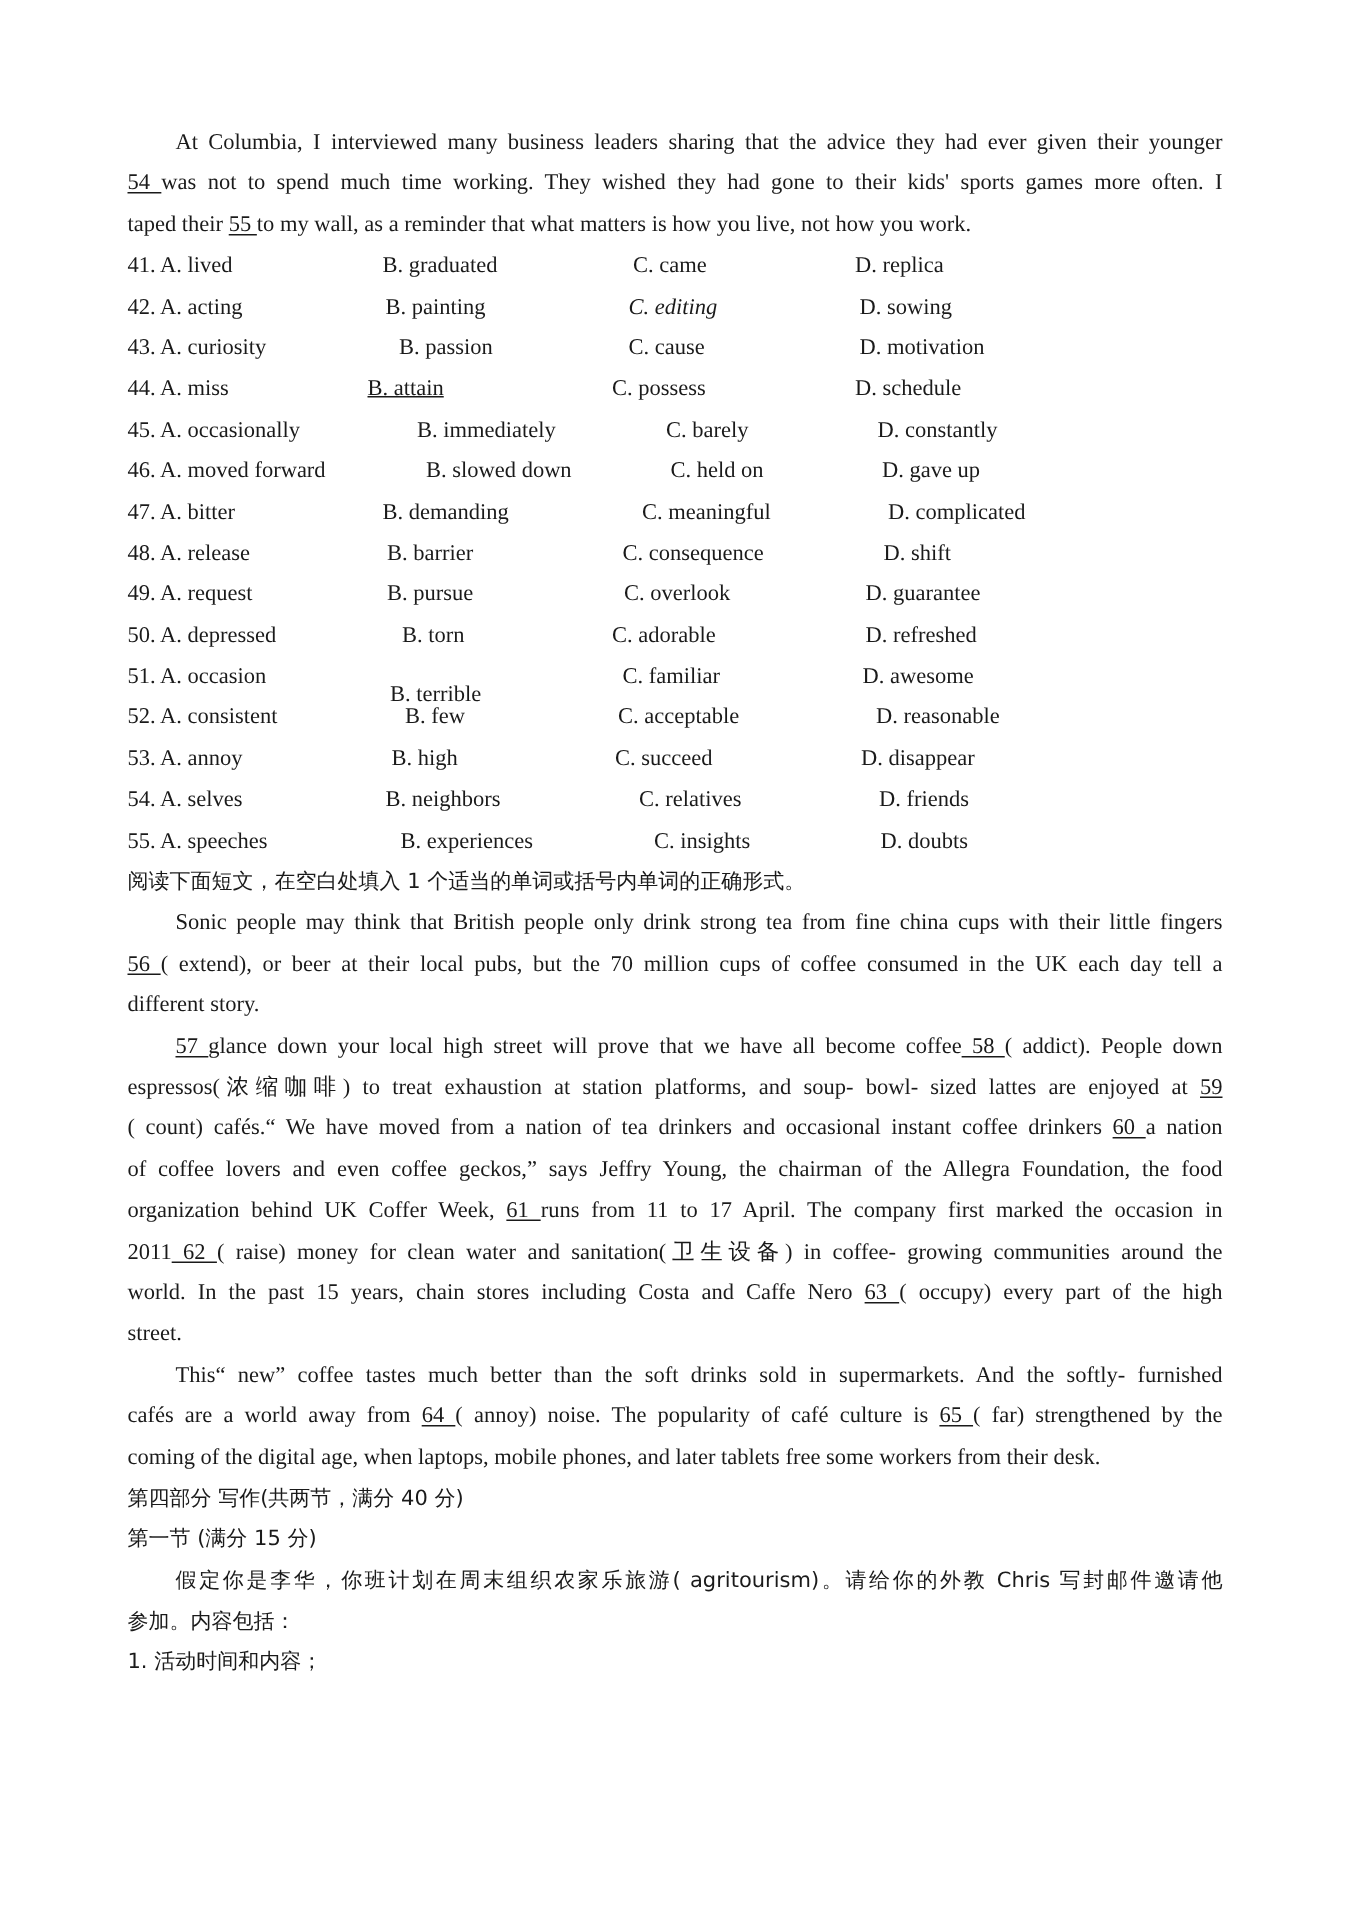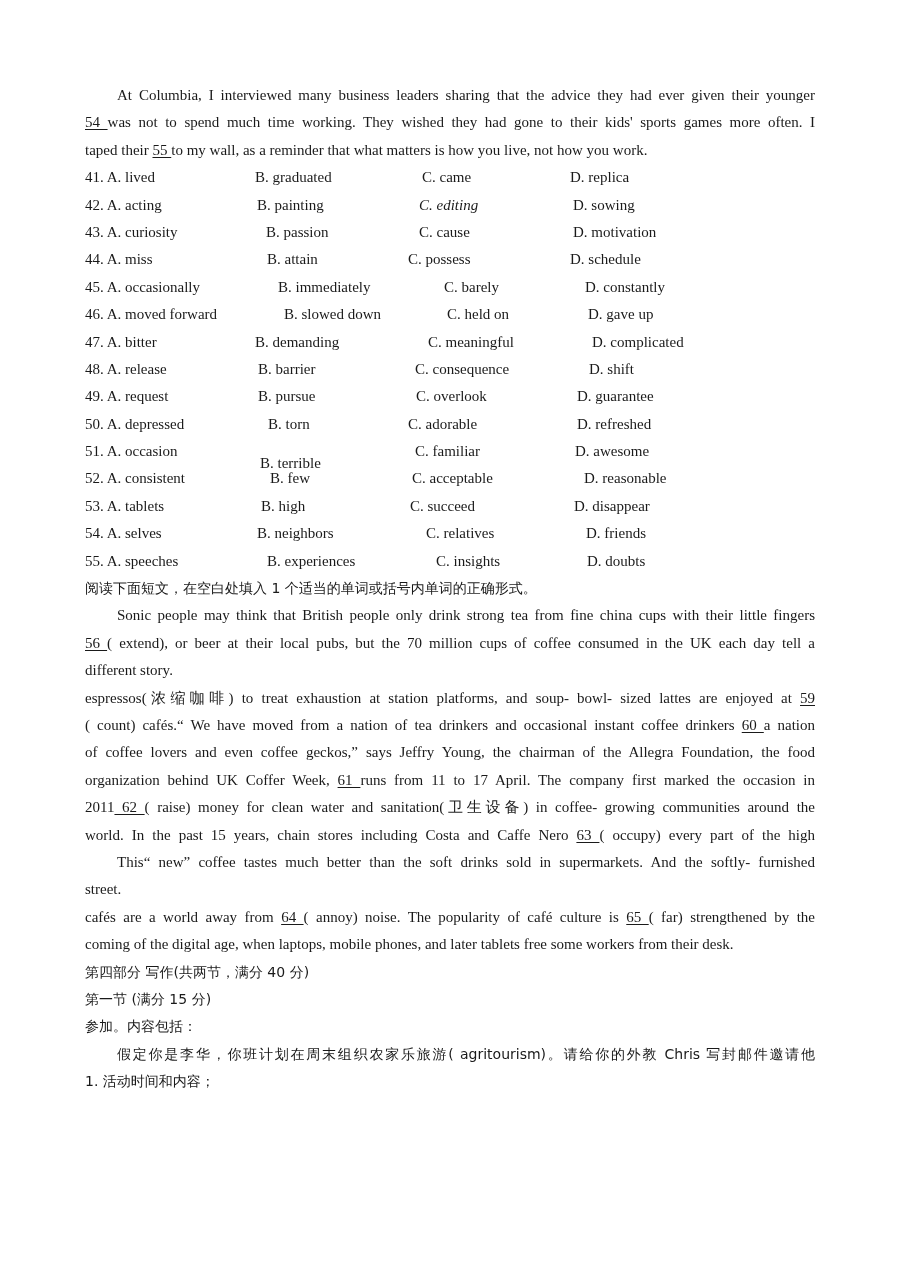--- a/index.html
+++ b/index.html
@@ -46,21 +46,21 @@
         <span class="opt" style="left: 488px;">D. sowing</span>
       </div>
       <div class="opt-row">
         <span class="opt" style="left: 0px;"><span>43.</span> <span>A. curiosity</span></span>
         <span class="opt" style="left: 181px;">B. passion</span>
         <span class="opt" style="left: 334px;">C. cause</span>
         <span class="opt" style="left: 488px;">D. motivation</span>
       </div>
       <div class="opt-row">
         <span class="opt" style="left: 0px;"><span>44.</span> <span>A. miss</span></span>
-        <span class="opt" style="left: 182px;">B. attain</span>
+        <span class="opt" style="left: 160px; text-decoration: underline;">B. attain</span>
         <span class="opt" style="left: 323px;">C. possess</span>
         <span class="opt" style="left: 485px;">D. schedule</span>
       </div>
       <div class="opt-row">
         <span class="opt" style="left: 0px;"><span>45.</span> <span>A. occasionally</span></span>
         <span class="opt" style="left: 193px;">B. immediately</span>
         <span class="opt" style="left: 359px;">C. barely</span>
         <span class="opt" style="left: 500px;">D. constantly</span>
       </div>
       <div class="opt-row">
@@ -99,21 +99,21 @@
         <span class="opt" style="left: 330px;">C. familiar</span>
         <span class="opt" style="left: 490px;">D. awesome</span>
       </div>
       <div class="opt-row">
         <span class="opt" style="left: 0px;"><span>52.</span> <span>A. consistent</span></span>
         <span class="opt" style="left: 185px;">B. few</span>
         <span class="opt" style="left: 327px;">C. acceptable</span>
         <span class="opt" style="left: 499px;">D. reasonable</span>
       </div>
       <div class="opt-row">
-        <span class="opt" style="left: 0px;"><span>53.</span> <span>A. tablets</span></span>
+        <span class="opt" style="left: 0px;"><span>53.</span> <span>A. annoy</span></span>
         <span class="opt" style="left: 176px;">B. high</span>
         <span class="opt" style="left: 325px;">C. succeed</span>
         <span class="opt" style="left: 489px;">D. disappear</span>
       </div>
       <div class="opt-row">
         <span class="opt" style="left: 0px;"><span>54.</span> <span>A. selves</span></span>
         <span class="opt" style="left: 172px;">B. neighbors</span>
         <span class="opt" style="left: 341px;">C. relatives</span>
         <span class="opt" style="left: 501px;">D. friends</span>
       </div>
@@ -124,30 +124,31 @@
         <span class="opt" style="left: 502px;">D. doubts</span>
       </div>
     </div>
 
   <div class="line cn">阅读下面短文，在空白处填入 1 个适当的单词或括号内单词的正确形式。</div>
 
   <div class="line just indent"><span>Sonic people may think that British people only drink strong tea from fine china cups with their little fingers</span></div>
   <div class="line just"><span class="u">56 </span><span>( extend), or beer at their local pubs, but the 70 million cups of coffee consumed in the UK each day tell a</span></div>
   <div class="line"><span>different story.</span></div>
 
+  <div class="line just indent"><span class="u"> 57 </span><span> glance down your local high street will prove that we have all become coffee</span><span class="u"> 58 </span><span>( addict). People down</span></div>
   <div class="line just"><span>espressos(浓缩咖啡) to treat exhaustion at station platforms, and soup- bowl- sized lattes are enjoyed at </span><span class="u"> 59</span></div>
   <div class="line just"><span>( count) cafés.“ We have moved from a nation of tea drinkers and occasional instant coffee drinkers </span><span class="u"> 60 </span><span> a nation</span></div>
   <div class="line just"><span>of coffee lovers and even coffee geckos,” says Jeffry Young, the chairman of the Allegra Foundation, the food</span></div>
   <div class="line just"><span>organization behind UK Coffer Week, </span><span class="u"> 61 </span><span> runs from 11 to 17 April. The company first marked the occasion in</span></div>
   <div class="line just"><span>2011</span><span class="u"> 62 </span><span>( raise) money for clean water and sanitation(卫生设备) in coffee- growing communities around the</span></div>
   <div class="line just"><span>world. In the past 15 years, chain stores including Costa and Caffe Nero </span><span class="u"> 63 </span><span>( occupy) every part of the high</span></div>
+  <div class="line"><span>street.</span></div>
+
   <div class="line just indent"><span>This“ new” coffee tastes much better than the soft drinks sold in supermarkets. And the softly- furnished</span></div>
-
-  <div class="line"><span>street.</span></div>
   <div class="line just"><span>cafés are a world away from </span><span class="u"> 64 </span><span>( annoy) noise. The popularity of café culture is </span><span class="u"> 65 </span><span>( far) strengthened by the</span></div>
   <div class="line"><span>coming of the digital age, when laptops, mobile phones, and later tablets free  some workers from their desk.</span></div>
 
   <div class="line cn">第四部分 写作(共两节，满分 40 分)</div>
   <div class="line cn">第一节 (满分 15 分)</div>
+  <div class="line cn indent just"><span>假定你是李华，你班计划在周末组织农家乐旅游( agritourism)。请给你的外教 Chris 写封邮件邀请他</span></div>
   <div class="line cn">参加。内容包括：</div>
-  <div class="line cn indent just"><span>假定你是李华，你班计划在周末组织农家乐旅游( agritourism)。请给你的外教 Chris 写封邮件邀请他</span></div>
   <div class="line cn">1. 活动时间和内容；</div>
 </div>
 
 </body></html>

